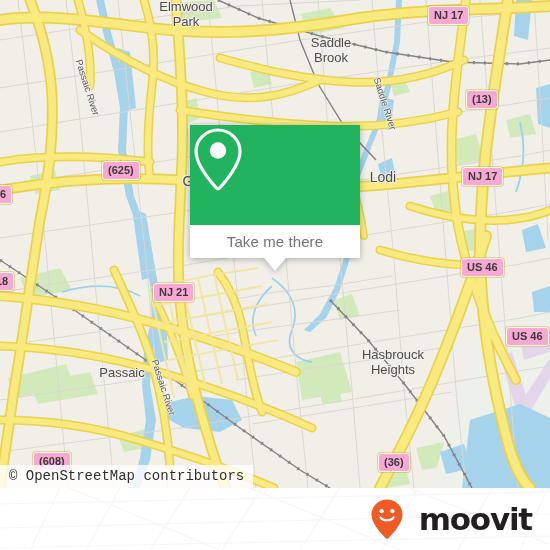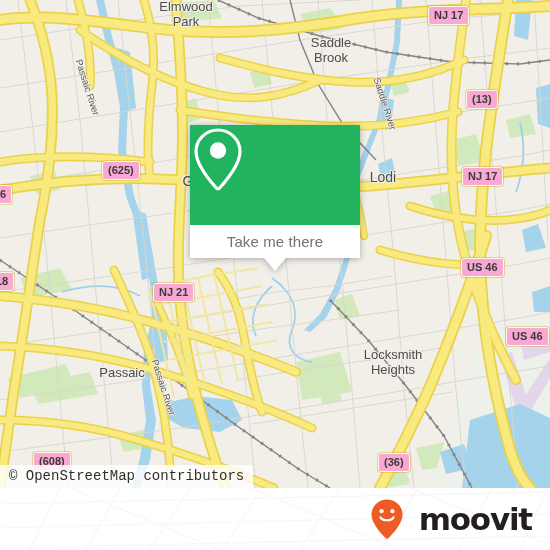--- a/index.html
+++ b/index.html
@@ -388,21 +388,21 @@
       </g>
     </svg>
 
     <div class="map-label city-lg" style="left:140px; top:0px; width:92px;">Elmwood
 Park</div>
     <div class="map-label city-lg" style="left:285px; top:36px; width:92px;">Saddle
 Brook</div>
     <div class="map-label city-md" style="left:355px; top:170px; width:56px;">Lodi</div>
     <div class="map-label city-md" style="left:172px; top:174px; width:70px;">Garfield</div>
     <div class="map-label city-lg" style="left:76px; top:366px; width:92px;">Passaic</div>
-    <div class="map-label city-lg" style="left:337px; top:348px; width:112px;">Locksmith
+    <div class="map-label city-lg" style="left:337px; top:348px; width:112px;">Hasbrouck
 Heights</div>
 
     <div class="river-label" style="left:84px; top:58px; transform:rotate(72deg); transform-origin:0 0;">Passaic River</div>
     <div class="river-label" style="left:382px; top:76px; transform:rotate(72deg); transform-origin:0 0;">Saddle River</div>
     <div class="river-label" style="left:160px; top:358px; transform:rotate(72deg); transform-origin:0 0;">Passaic River</div>
 
     <div class="shield" style="left:428px; top:6px;">NJ 17</div>
     <div class="shield" style="left:466px; top:90px;">(13)</div>
     <div class="shield" style="left:462px; top:167px;">NJ 17</div>
     <div class="shield" style="left:70px; top:161px;margin-left:32px;">(625)</div>

